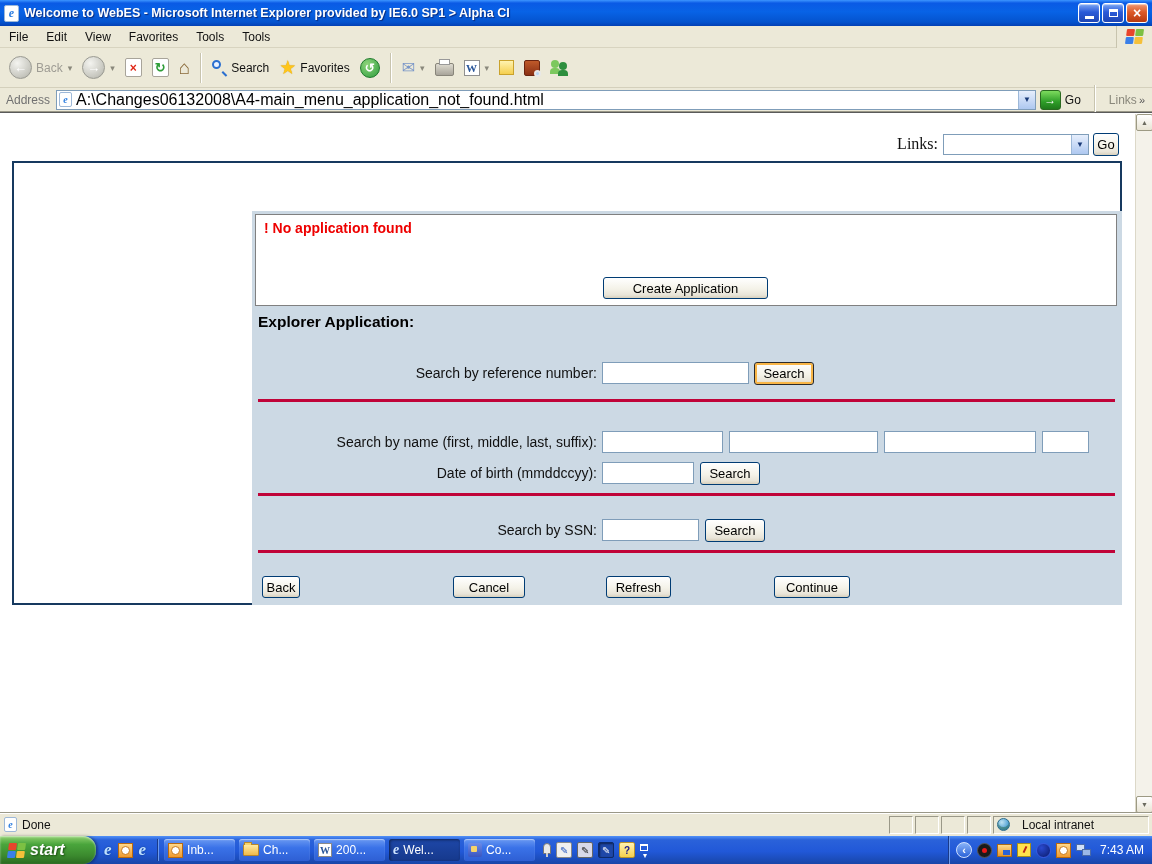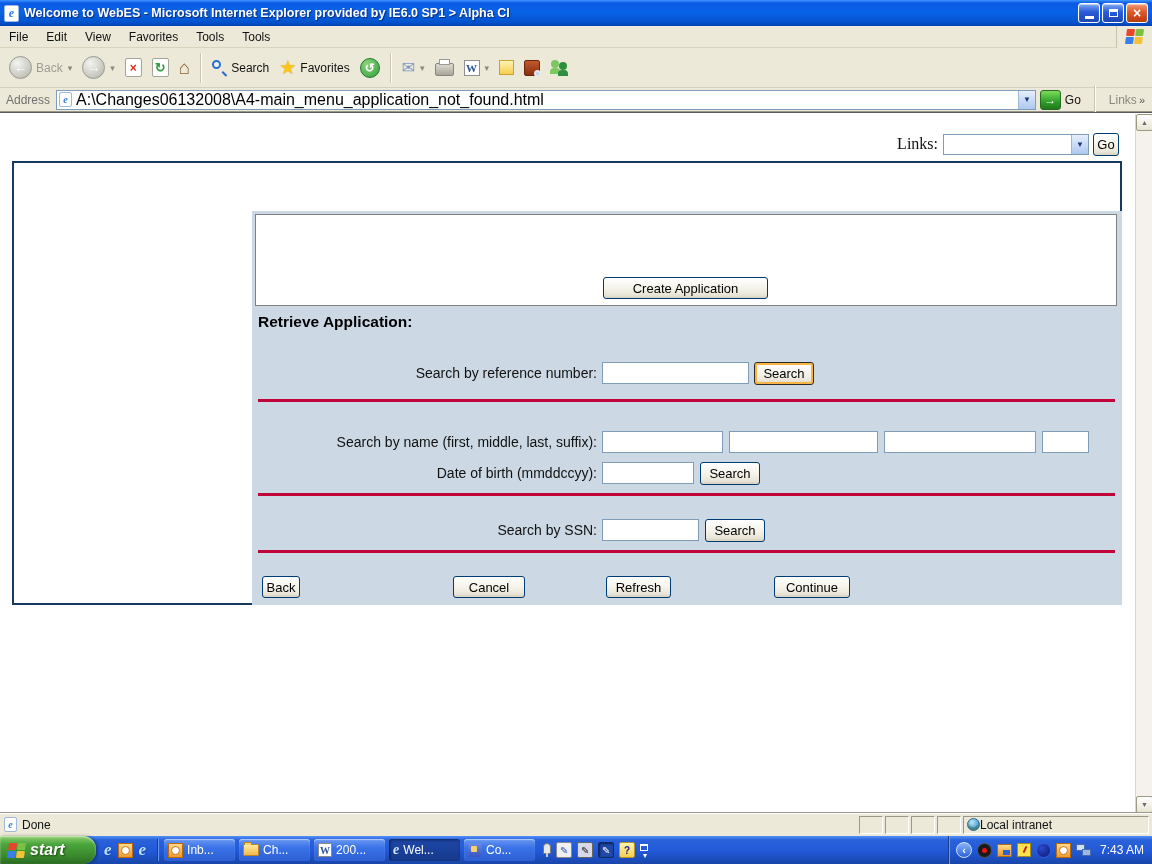--- a/index.html
+++ b/index.html
@@ -131,22 +131,22 @@
   .sarrow { position:absolute; left:0; width:17px; height:17px; color:#6a6a5e; font-size:7px;
     background:linear-gradient(180deg,#fff,#e8e4d4); border:1px solid #9d9a84; border-radius:2px;
     display:flex; align-items:center; justify-content:center; }
   .sarrow.up { top:0; } .sarrow.down { bottom:0; }
 
   
   .statusbar { position:absolute; left:0; top:812px; width:1152px; height:24px; background:#ece9d8;
     border-top:1px solid #9a9888; box-shadow:inset 0 1px 0 #fff; display:flex; align-items:center; font-size:12px; color:#111; }
   .st-left { flex:1; display:flex; align-items:center; gap:5px; padding-left:4px; }
   .st-pane { width:24px; height:18px; border:1px solid; border-color:#9a9888 #fff #fff #9a9888; margin-right:2px; }
-  .st-zone { width:186px; height:18px; border:1px solid; border-color:#9a9888 #fff #fff #9a9888;
-    display:flex; align-items:center; gap:0; padding-left:3px; margin-right:3px; }
+  .st-zone { width:156px; height:18px; border:1px solid; border-color:#9a9888 #fff #fff #9a9888;
+    display:flex; align-items:center; gap:12px; padding-left:3px; margin-right:3px; }
   .globe { width:13px; height:13px; border-radius:50%; border:1px solid #2a6a8a; flex:none;
     background:radial-gradient(circle at 35% 30%,#bfe2f2,#58a6d8 60%,#2f7fb0);
     box-shadow:inset 0 -3px 0 rgba(40,100,60,.45); }
   .iedoc.small { width:13px; height:15px; font-size:10px; }
 
   
   .taskbar { position:absolute; left:0; top:836px; width:1152px; height:28px;
     background:linear-gradient(180deg,#5292f8 0%,#2a62da 14%,#2158d8 55%,#1845a8 100%); display:flex; align-items:center; }
   .start-btn { width:96px; height:28px; border-radius:0 13px 13px 0; display:flex; align-items:center; gap:5px; padding-left:8px; flex:none;
     background:linear-gradient(180deg,#8fd16f 0%,#4aa53c 30%,#3b8a2e 70%,#2a6a20 100%);
@@ -323,24 +323,25 @@
         <span class="xp-select-btn">▼</span>
       </span>
       <button class="xp-btn pl-go">Go</button>
     </div>
 
     <div class="panel">
       <div class="panel-body">
         <div class="main">
 
           <div class="msgbox">
+            <div class="msg-title">! No application found</div>
             <button class="xp-btn create-btn">Create Application</button>
           </div>
 
-          <div class="form-heading">Retrieve Application:</div>
+          <div class="form-heading">Explorer Application:</div>
 
           <div class="frow" style="top:150px">
             <span class="flabel">Search by reference number:</span>
             <input class="tin" style="width: 147px;">
             <button class="xp-btn sbtn focused" style="margin-left:5px">Search</button>
           </div>
           <div class="redrule" style="top:188px"></div>
 
           <div class="frow" style="top:219px">
             <span class="flabel">Search by name (first, middle, last, suffix):</span>

